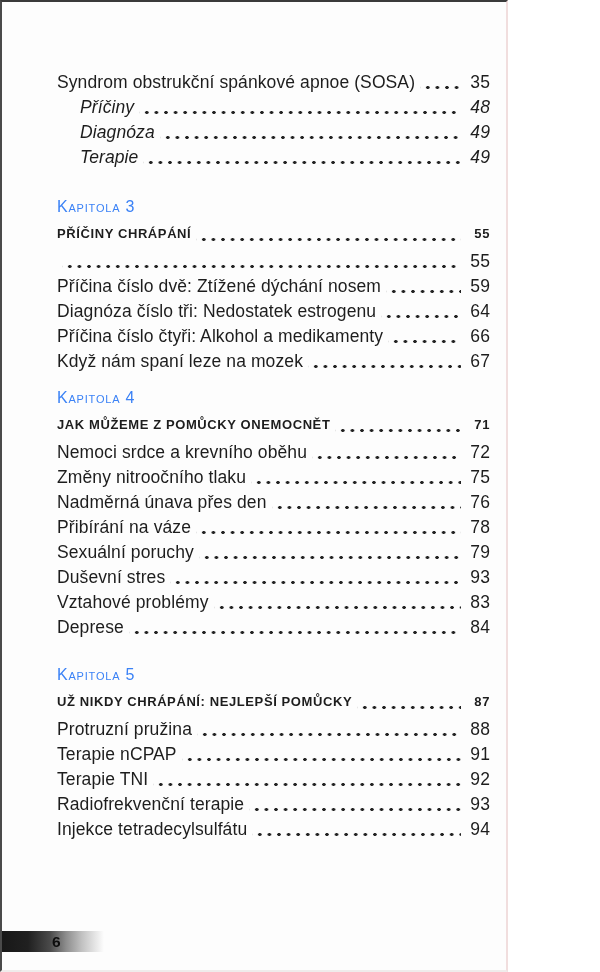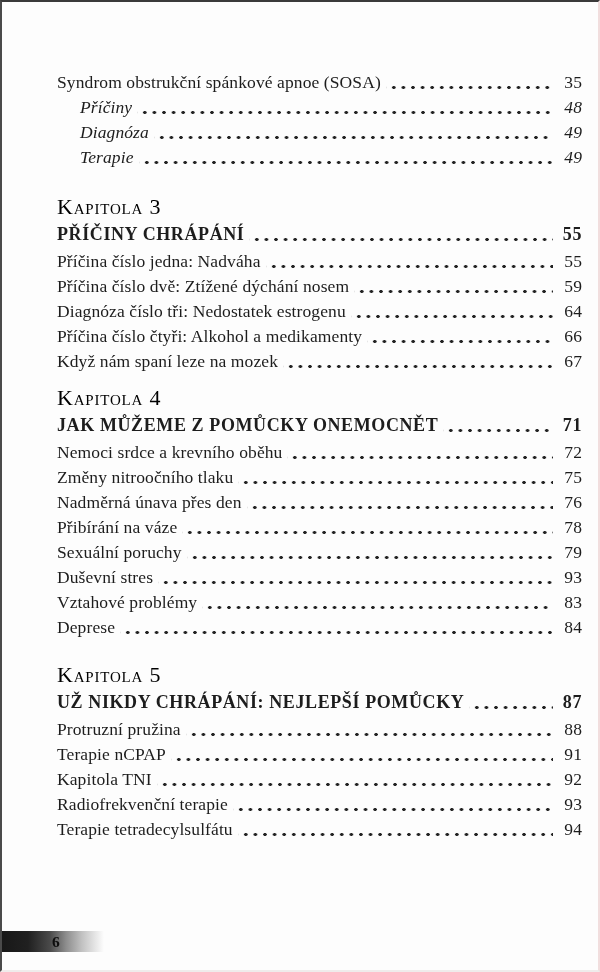--- a/index.html
+++ b/index.html
@@ -1,26 +1,26 @@
 <!DOCTYPE html>
 <html><head>
 <meta charset="utf-8">
 <style>
   html,body { margin:0; padding:0; background:#ffffff; }
   .page {
     position:relative;
-    width:600px; height:972px;
+    width:508px; height:972px;
     box-sizing:border-box;
     background:#fdfdfd;
     border-top:2px solid #3a3a3a;
     border-left:2px solid #4a4a4a;
     border-right:2px solid #f1dede;
     border-bottom:2px solid #efeceb;
     overflow:hidden;
-    font-family:Liberation Serif, serif;
+    font-family:Liberation Sans, sans-serif;
     color:#1d1d1d;
     --dot:#222222;
   }
   .toc { position:absolute; left:55px; right:16px; top:68px; }
   .row { display:flex; height:25px; font-size:17.5px; letter-spacing:0.1px; }
   .row .t { white-space:nowrap; line-height:25px; }
   .row .dots {
     flex:1 1 auto;
     margin-left:5px; margin-right:3px;
     background-image:radial-gradient(circle, var(--dot) 1.45px, rgba(0,0,0,0) 1.95px);
@@ -29,24 +29,24 @@
     background-position:3px 16px;
   }
   .row .p { min-width:26px; text-align:right; line-height:25px; }
   .row.sub { padding-left:23px; font-style:italic;justify-content:center; }
   .chapter.ch3 { margin-top:24px; }
   .chapter.ch4 { margin-top:11px; }
   .chapter.ch5 { margin-top:22px; }
   .chapter-label {
     height:25px; line-height:25px;
     font-variant:small-caps;
-    font-size:22px; letter-spacing:0.8px;
-    color:#000000;
-  }
-  .row.title-row { height:30px; font-weight:bold; font-size:18px; letter-spacing:0.6px; }
+    font-size:16px; letter-spacing:0.8px;
+    color:#3b82f6;
+  }
+  .row.title-row { height:30px; font-weight:bold; font-size:13px; letter-spacing:0.6px; }
   .row.title-row .t, .row.title-row .p { line-height:30px; }
   .row.title-row .dots { background-position:3px 19px; }
   .footer-bar {
     position:absolute; left:0; top:929px;
     width:108px; height:21px;
     background:linear-gradient(to right,
       #181818 0px, #202020 26px, #4a4a4a 48px,
       #8d8d8d 64px, #c2c2c2 80px, rgba(253,253,253,0) 102px);
   }
   .footer-num {
@@ -83,21 +83,20 @@
     </div>
 
     <div class="chapter ch3">
       <div class="chapter-label">Kapitola 3</div>
       <div class="row title-row">
         <span class="t">PŘÍČINY CHRÁPÁNÍ</span>
         <span class="dots"></span>
         <span class="p">55</span>
       </div>
       <div class="row">
-        <span class="t">Příčina číslo jedna: Nadváha</span>
         <span class="dots"></span>
         <span class="p">55</span>
       </div>
       <div class="row">
         <span class="t">Příčina číslo dvě: Ztížené dýchání nosem</span>
         <span class="dots"></span>
         <span class="p">59</span>
       </div>
       <div class="row">
         <span class="t">Diagnóza číslo tři: Nedostatek estrogenu</span>
@@ -176,31 +175,31 @@
         <span class="t">Protruzní pružina</span>
         <span class="dots"></span>
         <span class="p">88</span>
       </div>
       <div class="row">
         <span class="t">Terapie nCPAP</span>
         <span class="dots"></span>
         <span class="p">91</span>
       </div>
       <div class="row">
-        <span class="t">Kapitola TNI</span>
+        <span class="t">Terapie TNI</span>
         <span class="dots"></span>
         <span class="p">92</span>
       </div>
       <div class="row">
         <span class="t">Radiofrekvenční terapie</span>
         <span class="dots"></span>
         <span class="p">93</span>
       </div>
       <div class="row">
-        <span class="t">Terapie tetradecylsulfátu</span>
+        <span class="t">Injekce tetradecylsulfátu</span>
         <span class="dots"></span>
         <span class="p">94</span>
       </div>
     </div>
 
   </div>
 
   <div class="footer-bar"></div>
   <div class="footer-num">6</div>
 </div>

